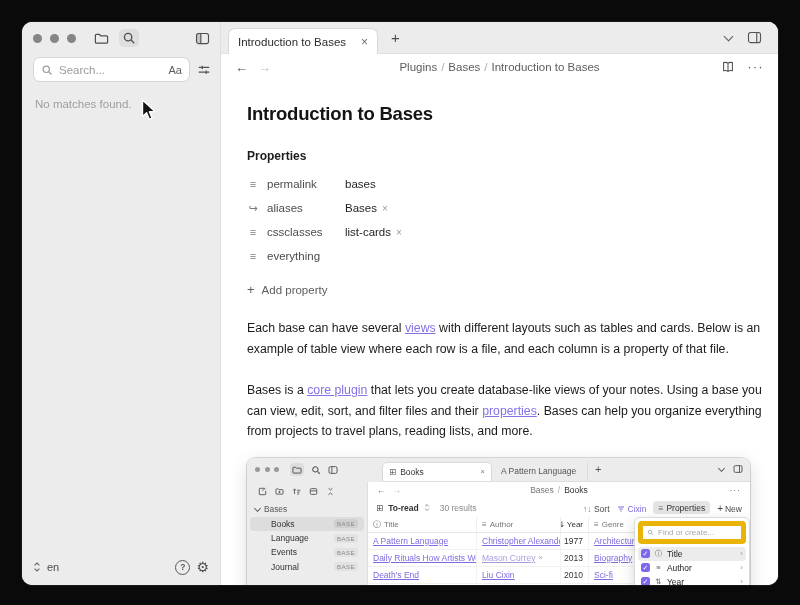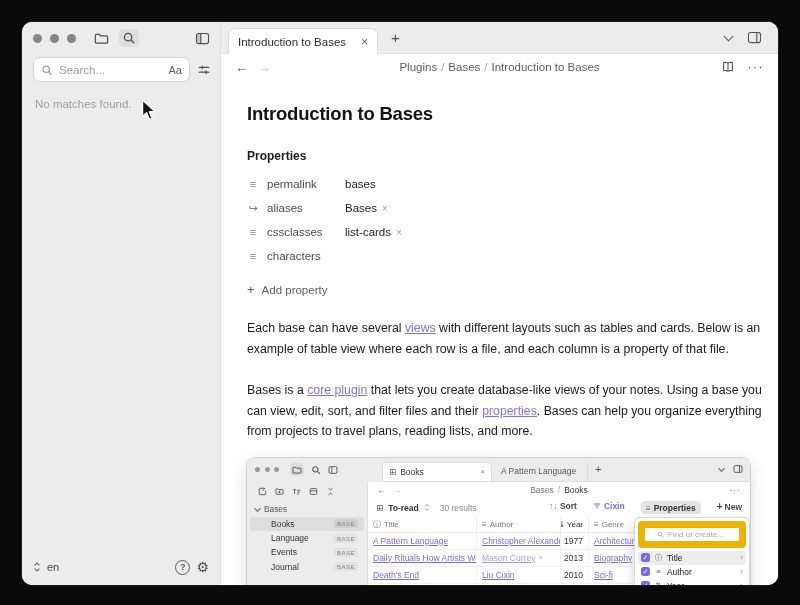--- a/index.html
+++ b/index.html
@@ -70,38 +70,38 @@
   .m-file{height:14.4px;display:flex;align-items:center;padding:0 6px 0 21px;color:#333;border-radius:4px;font-size:8.5px;}
   .m-file.active{background:#dddddd;}
   .m-badge{margin-left:auto;background:#e2e2e2;color:#8a8a8a;font-size:6.2px;padding:1px 3px;border-radius:3px;letter-spacing:.4px;}
   .m-file.active .m-badge{background:#cfcfcf;}
   .m-main{flex:1;display:flex;flex-direction:column;background:#fff;position:relative;min-width:0;}
   .m-nav{height:17px;display:flex;align-items:center;padding:0 9px;position:relative;color:#888;}
   .m-nav .crumbs{font-size:8.5px;color:#777;}
   .m-nav .crumbs .cur{color:#333;}
   .m-toolbar{height:18px;display:flex;align-items:center;padding:0 8px;gap:5px;color:#3f3f3f;}
   .m-results{color:#8a8a8a;margin-left:5px;}
-  .m-tool-right{margin-left:auto;display:flex;align-items:flex-start;gap:16px;color:#4a4a4a;font-weight:bold;}
+  .m-tool-right{margin-left:auto;display:flex;align-items:flex-end;gap:7px;color:#4a4a4a;}
   .m-filter{color:#7b6ce0;display:flex;align-items:center;gap:3px;}
   .m-propbtn{background:#e4e4e4;border-radius:4px;padding:1.5px 5px;display:flex;align-items:center;gap:3px;color:#333;}
   .m-newbtn{display:flex;align-items:center;gap:2px;}
   .m-table{flex:1;min-width:0;}
   .m-thead{display:flex;height:15px;align-items:center;border-bottom:1px solid #e6e6e6;color:#777;font-size:8px;}
   .m-th{display:flex;align-items:center;gap:3px;padding:0 5px;box-sizing:border-box;border-right:1px solid #ededed;height:100%;overflow:hidden;white-space:nowrap;}
   .m-row{display:flex;height:16px;align-items:center;border-bottom:1px solid #f1f1f1;}
   .m-td{padding:0 5px;box-sizing:border-box;border-right:1px solid #f3f3f3;height:100%;display:flex;align-items:center;overflow:hidden;white-space:nowrap;}
   .c-title{width:109px;flex:0 0 109px;}
   .c-author{width:84px;flex:0 0 84px;}
   .c-year{width:28px;flex:0 0 28px;justify-content:flex-end;color:#333;}
   .c-genre{flex:1;border-right:none;}
   .mlink{color:#7b6ce0;text-decoration:underline;cursor:pointer;white-space:nowrap;}
   .mlink.muted{color:#a89ddb;}
   .m-x{color:#aaa;margin-left:3px;font-size:7.5px;}
   .m-dropdown{position:absolute;right:0;top:59px;width:116px;background:#fff;border:1px solid #dadada;border-radius:6px;box-shadow:0 5px 14px rgba(0,0,0,.16);padding:3px;z-index:5;box-sizing:border-box;}
-  .m-dd-search{display:flex;align-items:center;gap:4px;border:7px solid #eab308;border-radius:4px;height:13px;padding:0 12px;color:#a8a8a8;font-size:8px;margin-bottom:3px;}
+  .m-dd-search{display:flex;align-items:center;gap:4px;border:5px solid #eab308;border-radius:4px;height:13px;padding:0 4px;color:#a8a8a8;font-size:8px;margin-bottom:3px;}
   .m-dd-row{display:flex;align-items:center;gap:4px;height:14px;padding:0 3px;color:#222;border-radius:4px;font-size:8.4px;}
   .m-dd-row.hl{background:#ececec;}
   .m-check{width:9px;height:9px;background:#7b68ee;border-radius:2.5px;color:#fff;font-size:7px;display:flex;align-items:center;justify-content:center;flex:0 0 9px;}
   .m-dd-icon{color:#666;font-size:7.5px;width:9px;text-align:center;}
   .m-dd-chevron{margin-left:auto;color:#999;font-size:8px;}
   
   .statusbar{position:absolute;right:0;bottom:0;height:22px;background:#fff;border-top-left-radius:8px;box-shadow:0 0 0 1px #e3e3e3;display:flex;align-items:center;padding:0 12px 0 11px;gap:9px;font-size:10.5px;color:#3b3b3b;z-index:10;white-space:nowrap;}
   .statusbar .pencil{color:#555;font-size:10px;}
   
   .cursor{position:absolute;left:119px;top:77px;z-index:50;pointer-events:none;}
@@ -229,21 +229,21 @@
           <div class="prop-row">
             <div class="prop-key">
               <span class="prop-icon">≡</span>
               <span>cssclasses</span>
             </div>
             <div class="prop-value"><span>list-cards</span><span class="rm-x">×</span></div>
           </div>
           <div class="prop-row">
             <div class="prop-key">
               <span class="prop-icon">≡</span>
-              <span>characters</span>
+              <span>everything</span>
             </div>
           </div>
         </div>
       <div class="add-prop">
         <span class="plus">+</span>
         <span>Add property</span>
       </div>
       <div id="paragraphs">
           <p class="para">Each base can have several <a>views</a> with different layouts such as tables and cards. Below is an example of table view where each row is a file, and each column is a property of that file.</p>
           <p class="para">Bases is a <a>core plugin</a> that lets you create database-like views of your notes. Using a base you can view, edit, sort, and filter files and their <a>properties</a>. Bases can help you organize everything from projects to travel plans, reading lists, and more.</p>

